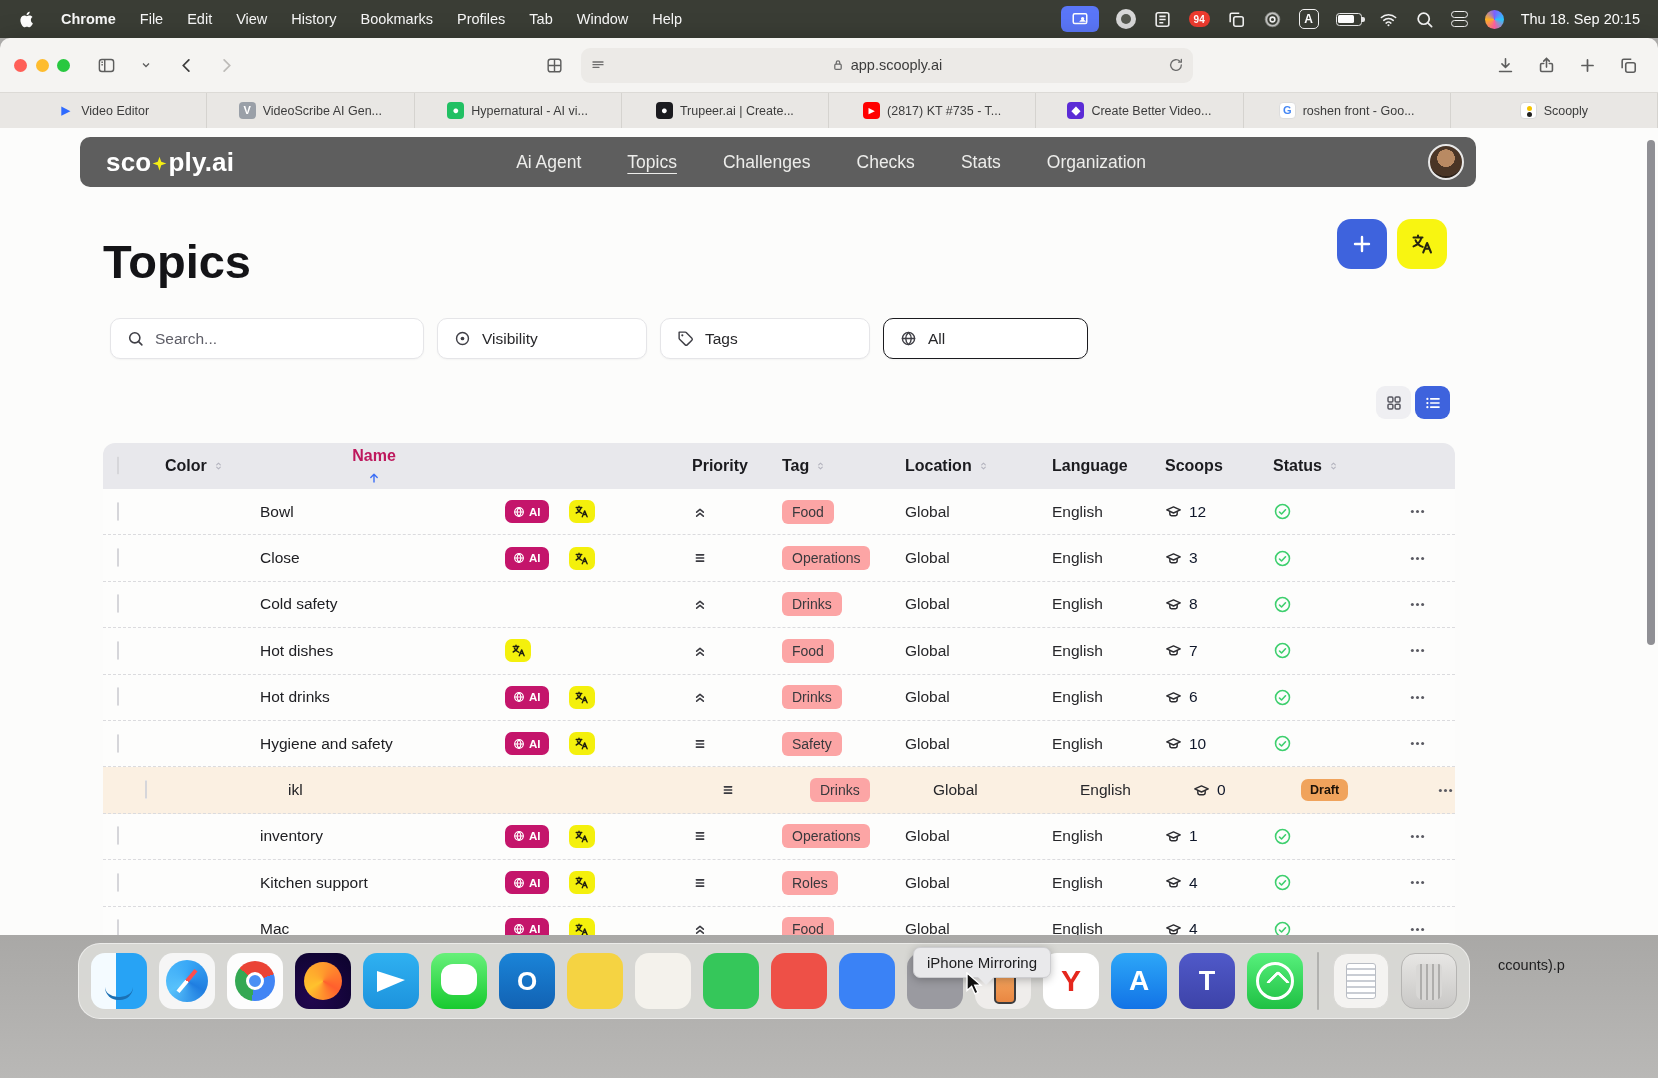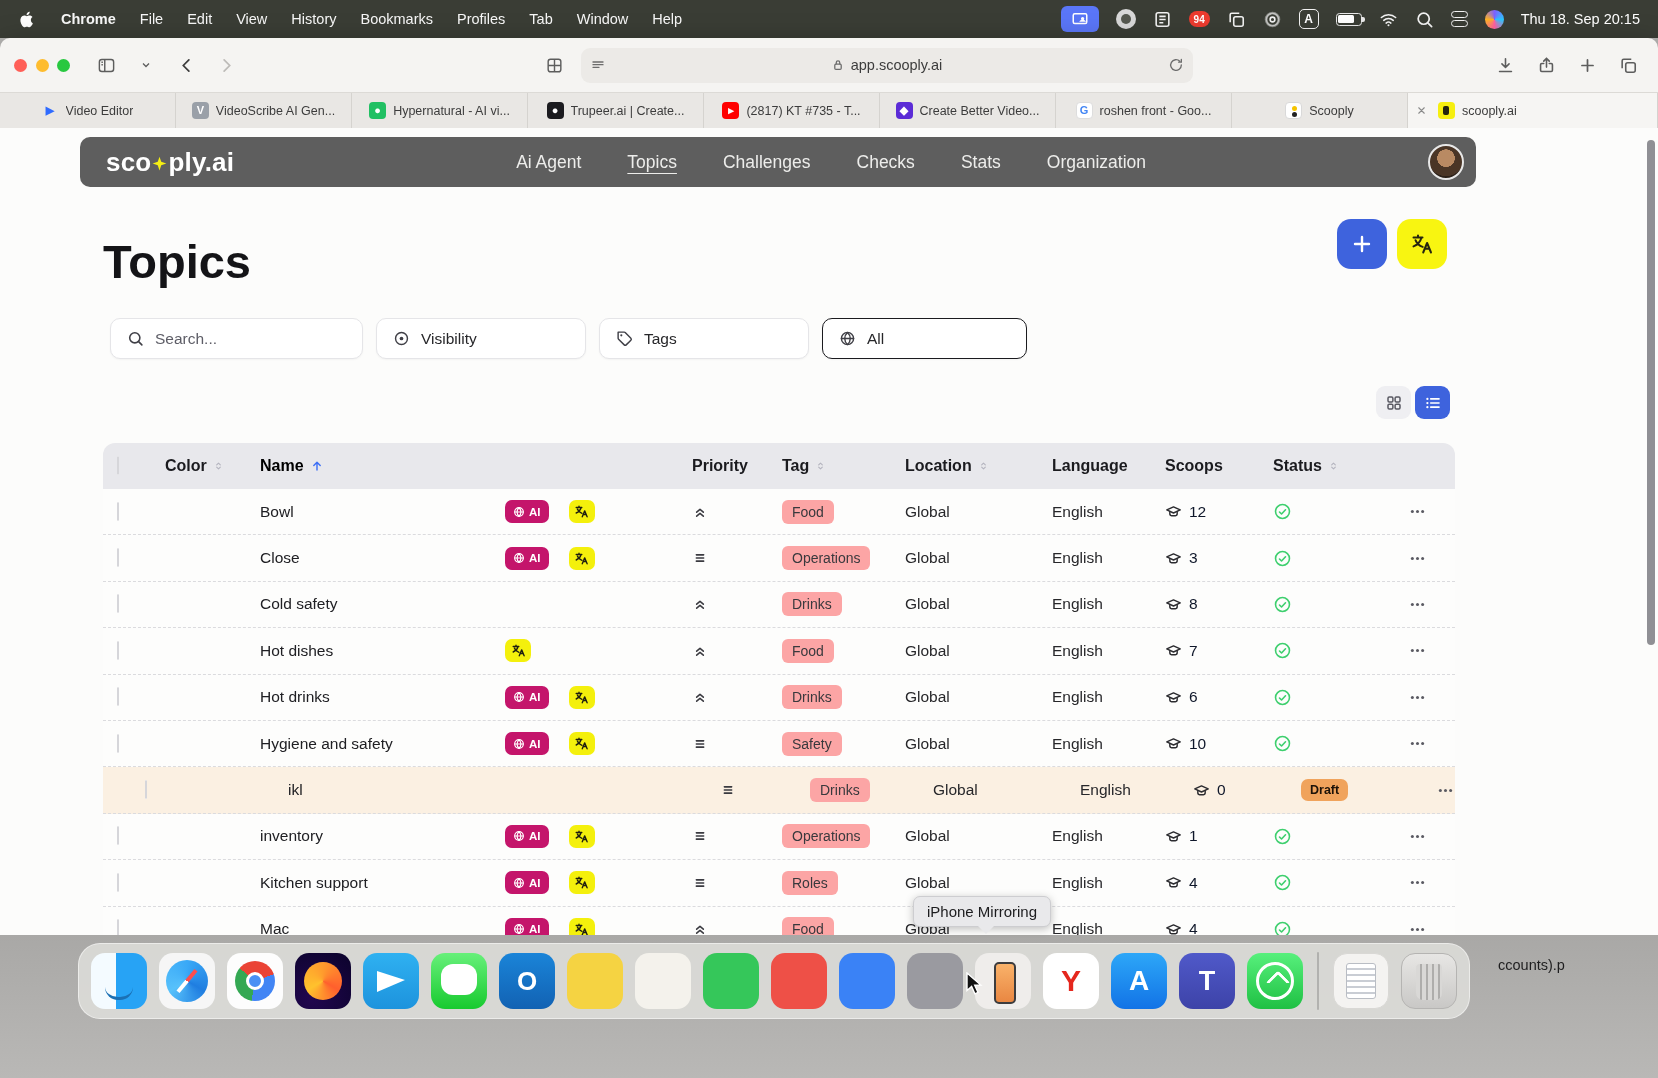--- a/index.html
+++ b/index.html
@@ -83,21 +83,21 @@
   .action-btns { position:absolute; right:211px; top:91px; display:flex; gap:10px; }
   .abtn { width:50px; height:50px; border-radius:14px; display:flex; align-items:center; justify-content:center; border:none; }
   .abtn svg { width:24px; height:24px; }
   .abtn.blue { background:#3e63dd; color:#fff; }
   .abtn.yellow { background:#f8f511; color:#26260f; }
 
   .filters { position:absolute; left:110px; top:190px; display:flex; gap:13px; }
   .chip { height:41px; background:#fff; border:1px solid #e5e5e8; border-radius:10px; display:flex; align-items:center;
     gap:11px; padding:0 16px; font-size:15.5px; color:#27272a; box-shadow:0 1px 2px rgba(0,0,0,.04); }
   .chip svg { width:17px; height:17px; color:#3f3f46; }
-  .chip.search { width:253px; }
+  .chip.search { width:314px; }
   .chip.w { width:210px; }
   .chip.selected { width:205px; border:1.7px solid #1b1b1f; }
   .chip input { border:none; outline:none; font-size:15.5px; color:#27272a; width:100%; background:transparent; font-family:inherit; }
   .chip input::placeholder { color:#5d5d66; }
 
   .toggles { position:absolute; right:208px; top:258px; display:flex; gap:4px; }
   .vbtn { width:35px; height:33px; border-radius:9px; border:none; display:flex; align-items:center; justify-content:center; }
   .vbtn svg { width:18px; height:18px; }
   .vbtn.grid { background:#efeff2; color:#5a5a63; }
   .vbtn.list { background:#3e63dd; color:#fff; }
@@ -106,21 +106,21 @@
   .table { position:absolute; left:103px; top:315px; width:1352px; --cols:40px 95px 250px 175px 105px 125px 145px 115px 107px 135px 60px; }
   .row { display:grid; grid-template-columns:var(--cols); align-items:center; }
   .row > :nth-child(1){ padding-left:14px; } .row > :nth-child(2){ padding-left:22px; }
   .row > :nth-child(3){ padding-left:22px; } .row > :nth-child(4){ padding-left:17px;gap:20px; }
   .row > :nth-child(5){ padding-left:29px; } .row > :nth-child(6){ padding-left:14px; }
   .row > :nth-child(7){ padding-left:12px; } .row > :nth-child(8){ padding-left:14px; }
   .row > :nth-child(9){ padding-left:12px; } .row > :nth-child(10){ padding-left:13px; }
   .row > :nth-child(11){ padding-left:13px; }
   .thead { height:46px; background:#e8e8ec; border-radius:12px 12px 0 0; font-size:16px; font-weight:700; color:#1b1b1f; }
   .hcell { display:flex; align-items:center; gap:6px; }
-  .hcell.sorted { color:#000000; }
+  .hcell.sorted { color:#be185d;flex-direction:column; }
   .hcell .sort-ic { color:#b4b4bf; display:flex; } .hcell .sort-ic svg { width:11px; height:14px; }
   .hcell.sorted .sort-ic { color:#3b6ef6; } .hcell.sorted .sort-ic svg { width:14px; height:14px; }
   .trow { height:46.4px; border-bottom:1px dashed #dbdbde; font-size:15.5px; color:#27272a; background:#fdfdfc; }
   .trow.hl { background:#fbf0e2;padding-left:28px; }
   .cb { width:18px; height:18px; border:1.5px solid #d6d6da; border-radius:5px; background:#fff; }
   .swatch { width:23px; height:27px; border-radius:7px; }
   .name { font-weight:500; color:#202024; }
   .badges { display:flex; gap:6px; align-items:center; }
   .badge-ai { height:23px; padding:0 8px; background:#c4156b; border-radius:7px; color:#fff; display:flex; gap:4px; align-items:center;
     font-size:11.5px; font-weight:700; }
@@ -183,21 +183,21 @@
 
   
   .notif { position:absolute; left:487px; top:28px; width:604px; height:48px; background:#fff; border-radius:24px;
     box-shadow:0 3px 14px rgba(0,0,0,.3); display:flex; align-items:center; padding:0 12px 0 16px; gap:12px; }
   .notif .pause { color:#8e8e93; display:flex; } .notif .pause svg { width:15px; height:15px; }
   .notif .msg { font-size:14.8px; color:#1d1d1f; white-space:nowrap; }
   .notif .stopbtn { background:#e2e2e5; border:none; border-radius:16px; padding:7px 14px; font-size:14.5px; color:#1d1d1f; white-space:nowrap; font-family:inherit; }
   .notif .hidelink { font-size:14.5px; color:#1d1d1f; text-decoration:underline; margin:0 4px; }
 
   
-  .tooltip { position:absolute; left:913px; top:896px; background:#e9e9eb; border:1px solid #cdcdd0; border-radius:7px;
+  .tooltip { position:absolute; left:913px; top:947px; background:#e9e9eb; border:1px solid #cdcdd0; border-radius:7px;
     padding:6px 13px; font-size:15px; color:#1c1c1e; box-shadow:0 2px 8px rgba(0,0,0,.25); z-index:40; }
   .tooltip::after { content:""; position:absolute; left:64px; bottom:-8px; border-left:8px solid transparent; border-right:8px solid transparent;
     border-top:8px solid #e9e9eb; }
 
   .cursor { position:absolute; left:966px; top:972px; z-index:60; }
   .ic { display:inline-flex; align-items:center; justify-content:center; }
   .ic svg { display:block; }
 </style>
 </head>
 <body>
@@ -384,29 +384,20 @@
           <span class="lbl">Create Better Video...</span>
         </div>
         <div class="tab">
           <span class="fav" style="color: rgb(66, 133, 244); background: rgb(255, 255, 255); border: 1px solid rgb(221, 221, 221);">G</span>
           <span class="lbl">roshen front - Goo...</span>
         </div>
         <div class="tab">
           <span class="fav scooply"></span>
           <span class="lbl">Scooply</span>
         </div>
-        <div class="tab active">
-          <span class="closex">
-            <svg viewBox="0 0 24 24" fill="none" stroke="currentColor" stroke-width="2.4" stroke-linecap="round" stroke-linejoin="round">
-              <path d="M6 6l12 12M18 6 6 18"></path>
-            </svg>
-          </span>
-          <span class="fav scooply-active"></span>
-          <span class="lbl">scooply.ai</span>
-        </div>
       </div>
 
     <div class="viewport">
       <nav class="appnav">
         <span class="brand">
           <span>sco</span>
           <svg viewBox="0 0 24 24" fill="#f5ee13">
               <path d="M12 1l2.8 8.2L23 12l-8.2 2.8L12 23l-2.8-8.2L1 12l8.2-2.8z"></path>
             </svg>
           <span>ply.ai</span>

